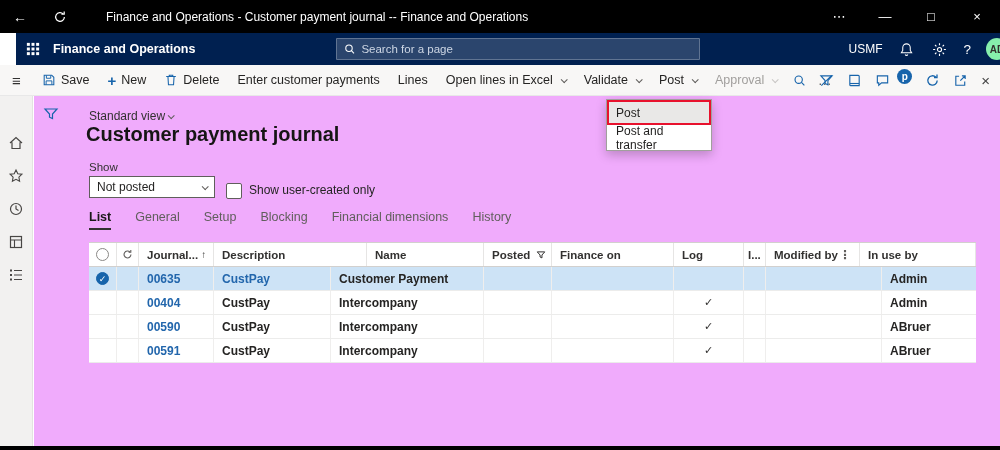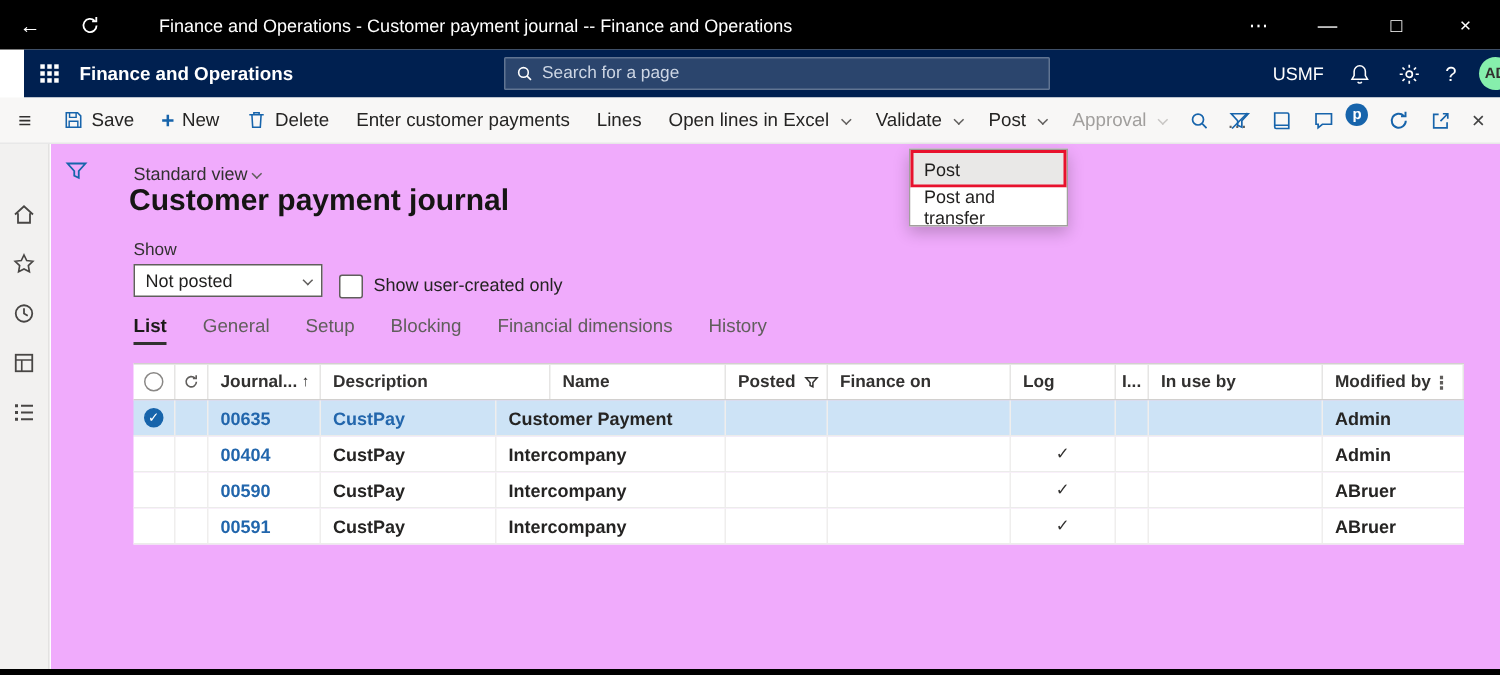--- a/index.html
+++ b/index.html
@@ -319,25 +319,25 @@
           <span>Posted</span>
         <span class="hdr-funnel">
             <svg width="10" height="10" viewBox="0 0 16 16">
               <path d="M2 3h12L9.5 8v4.6l-3-1.4V8z" fill="none" stroke="currentColor" stroke-width="1.6"></path>
             </svg>
           </span>
       </div>
       <div class="gcell c-postedon">Finance on</div>
       <div class="gcell c-log">Log</div>
       <div class="gcell c-i">I...</div>
-      <div class="gcell c-inuse">In use by</div>
       <div class="gcell c-mod">
           <span>Modified by</span>
           <span class="hdr-more">⋮</span>
         </div>
+      <div class="gcell c-inuse">In use by</div>
     </div>
 
     <div class="grow selected">
       <div class="gcell c-sel">
           <span class="sel-circle checked">✓</span>
         </div>
       <div class="gcell c-sync"></div>
       <div class="gcell c-journal link">00635</div>
       <div class="gcell c-name link">CustPay</div>
       <div class="gcell c-desc">Customer Payment</div>

